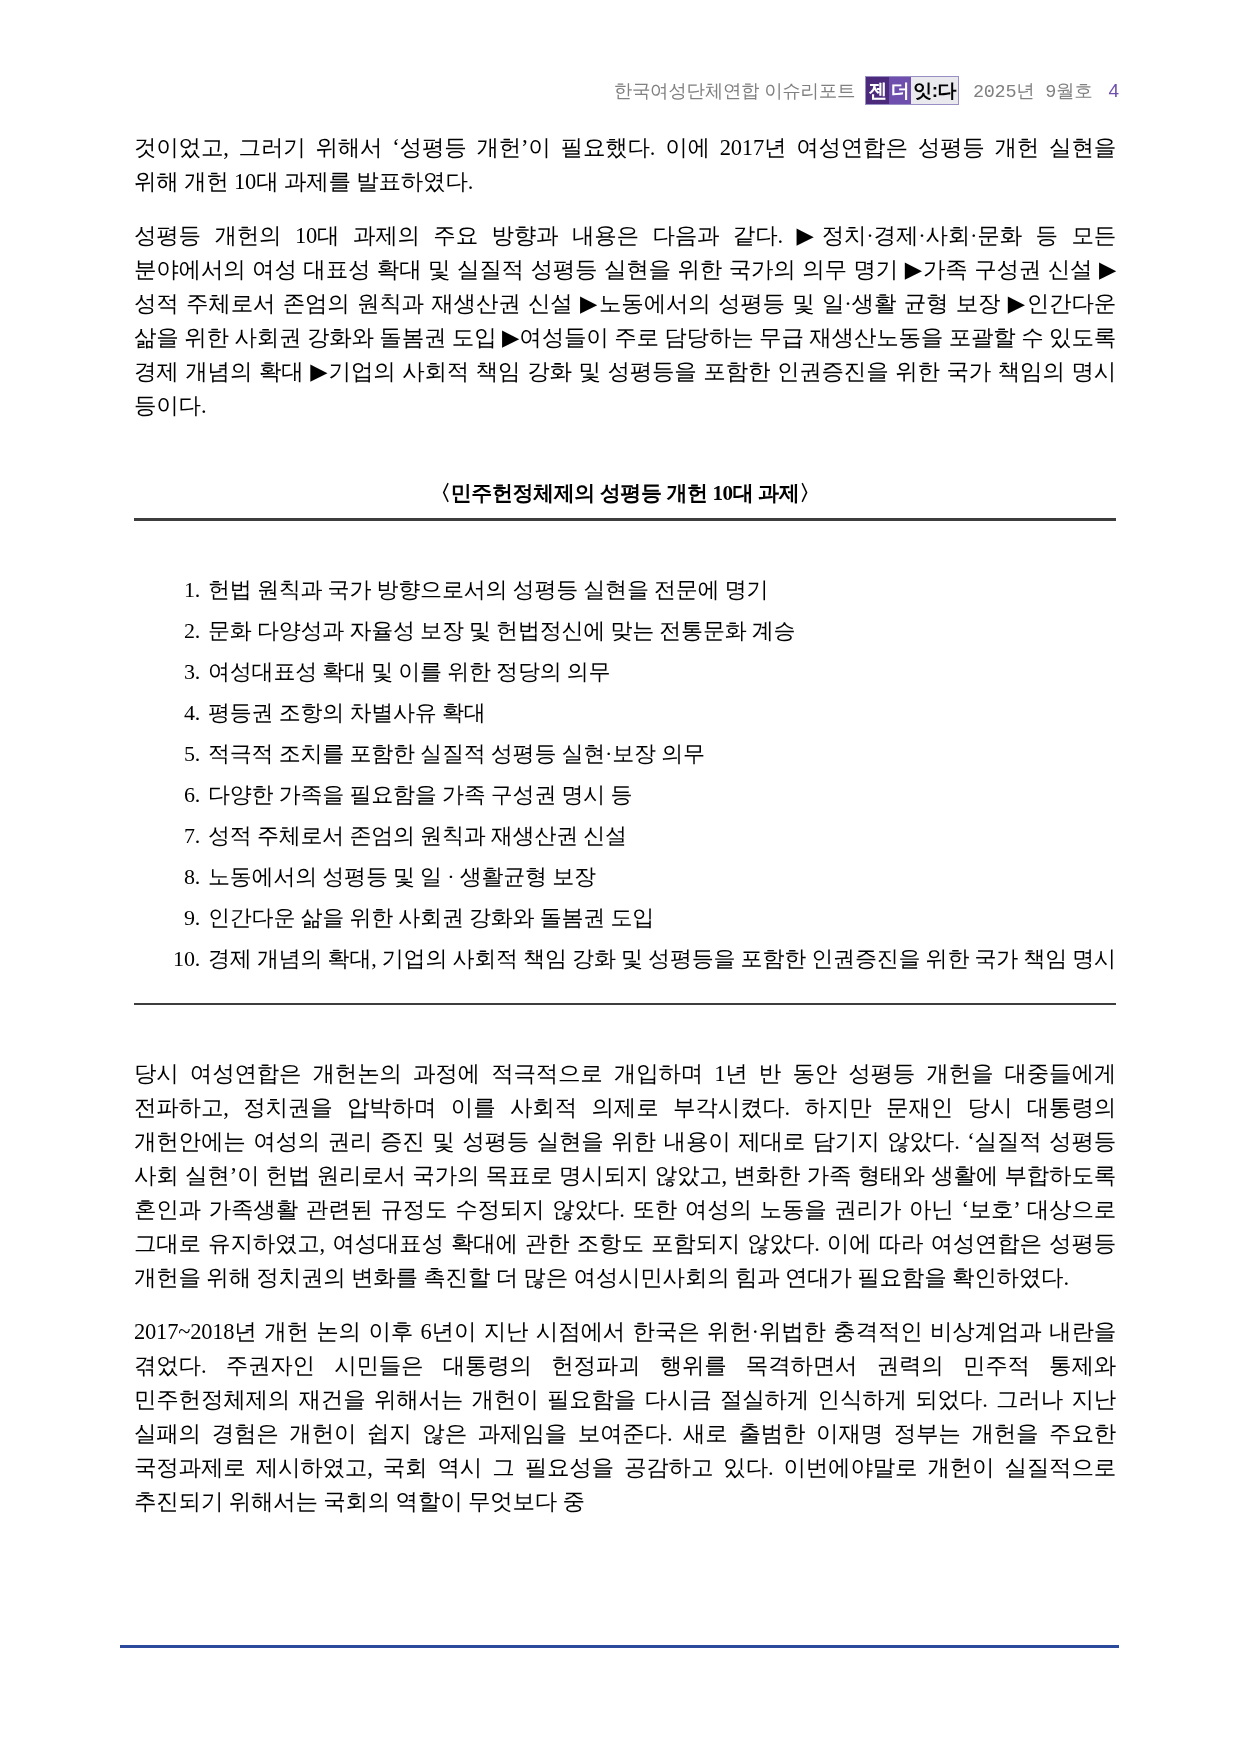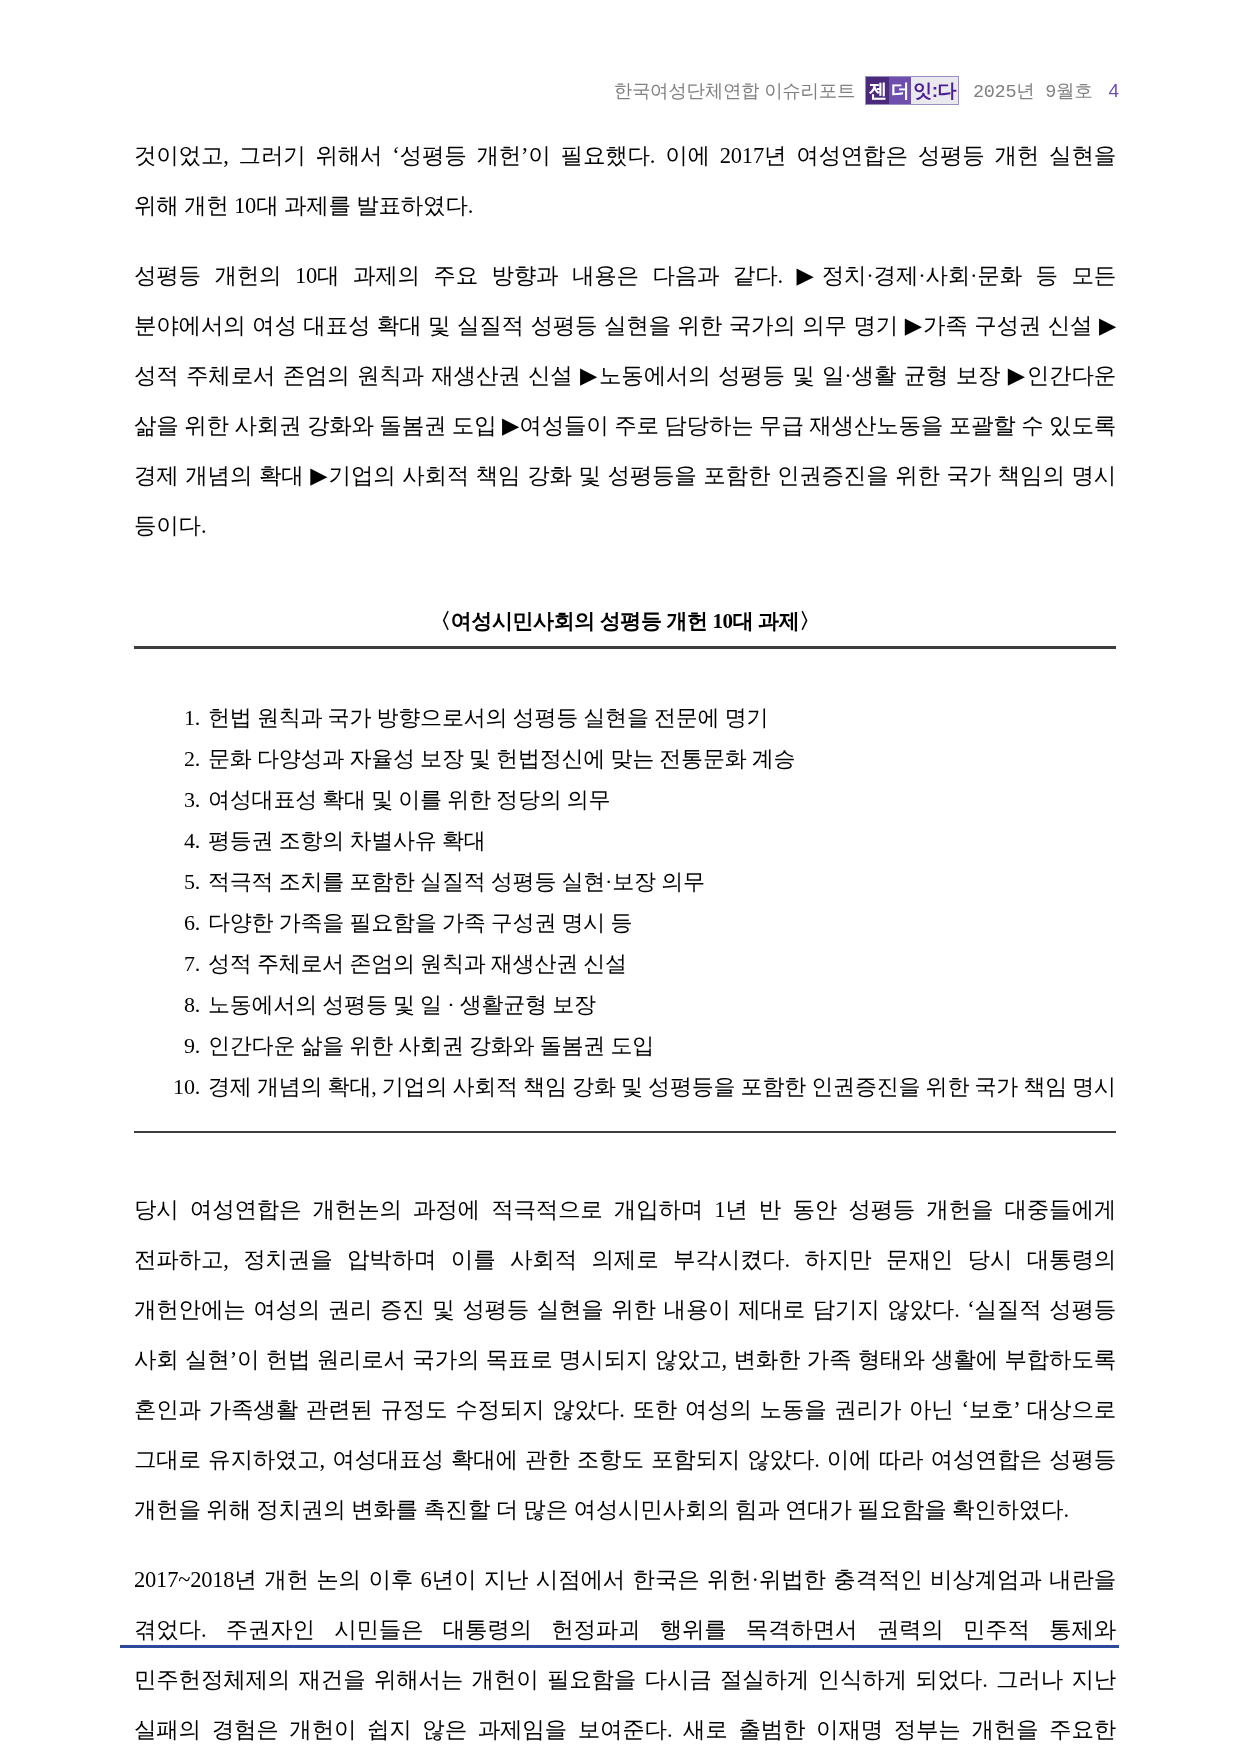--- a/index.html
+++ b/index.html
@@ -55,21 +55,21 @@
     color: #ffffff;
     padding: 0 2px;
   }
   .rh-logo .lg-b {
     background: #6e4fae;
     color: #ffffff;
     padding: 0 2px;
   }
   .rh-logo .lg-c {
     background: #e9e9ee;
-    color: #4c1d95;
+    color: #000000;
     padding: 0 2px;
   }
   .rh-date {
     font-family: Liberation Mono, monospace;
     font-size: 18.5px;
     color: #808080;
     letter-spacing: -0.3px;
     margin-left: 4px;
   }
   .rh-page {
@@ -83,21 +83,21 @@
   .content {
     position: absolute;
     left: 134px;
     top: 131px;
     width: 982px;
   }
 
   p.para {
     margin: 0 0 20px 0;
     font-size: 22.5px;
-    line-height: 50px;
+    line-height: 34px;
     text-align: justify;
     text-justify: inter-character;
     letter-spacing: -0.2px;
     word-break: keep-all;
   }
   p.para:last-child { margin-bottom: 0; }
 
   .gap-after-intro { height: 34px; }
 
   
@@ -187,21 +187,21 @@
   </div>
 
   <div class="content">
 
     <p class="para">것이었고, 그러기 위해서 ‘성평등 개헌’이 필요했다. 이에 2017년 여성연합은 성평등 개헌 실현을 위해 개헌 10대 과제를 발표하였다.</p>
     <p class="para">성평등 개헌의 10대 과제의 주요 방향과 내용은 다음과 같다. ▶정치·경제·사회·문화 등 모든 분야에서의 여성 대표성 확대 및 실질적 성평등 실현을 위한 국가의 의무 명기 ▶가족 구성권 신설 ▶성적 주체로서 존엄의 원칙과 재생산권 신설 ▶노동에서의 성평등 및 일·생활 균형 보장 ▶인간다운 삶을 위한 사회권 강화와 돌봄권 도입 ▶여성들이 주로 담당하는 무급 재생산노동을 포괄할 수 있도록 경제 개념의 확대 ▶기업의 사회적 책임 강화 및 성평등을 포함한 인권증진을 위한 국가 책임의 명시 등이다.</p>
 
     <div class="gap-after-intro"></div>
 
     <div class="table-block">
-      <div class="table-caption">〈여성시민사회의 성평등 개헌 10대 과제〉</div>
+      <div class="table-caption">〈민주헌정체제의 성평등 개헌 10대 과제〉</div>
       <div class="tbl-rule-top"></div>
       <div class="tbl-body">
         <ol class="task-list">
           <li>헌법 원칙과 국가 방향으로서의 성평등 실현을 전문에 명기</li>
           <li>문화 다양성과 자율성 보장 및 헌법정신에 맞는 전통문화 계승</li>
           <li>여성대표성 확대 및 이를 위한 정당의 의무</li>
           <li>평등권 조항의 차별사유 확대</li>
           <li>적극적 조치를 포함한 실질적 성평등 실현·보장 의무</li>
           <li>다양한 가족을 필요함을 가족 구성권 명시 등</li>
           <li>성적 주체로서 존엄의 원칙과 재생산권 신설</li>

